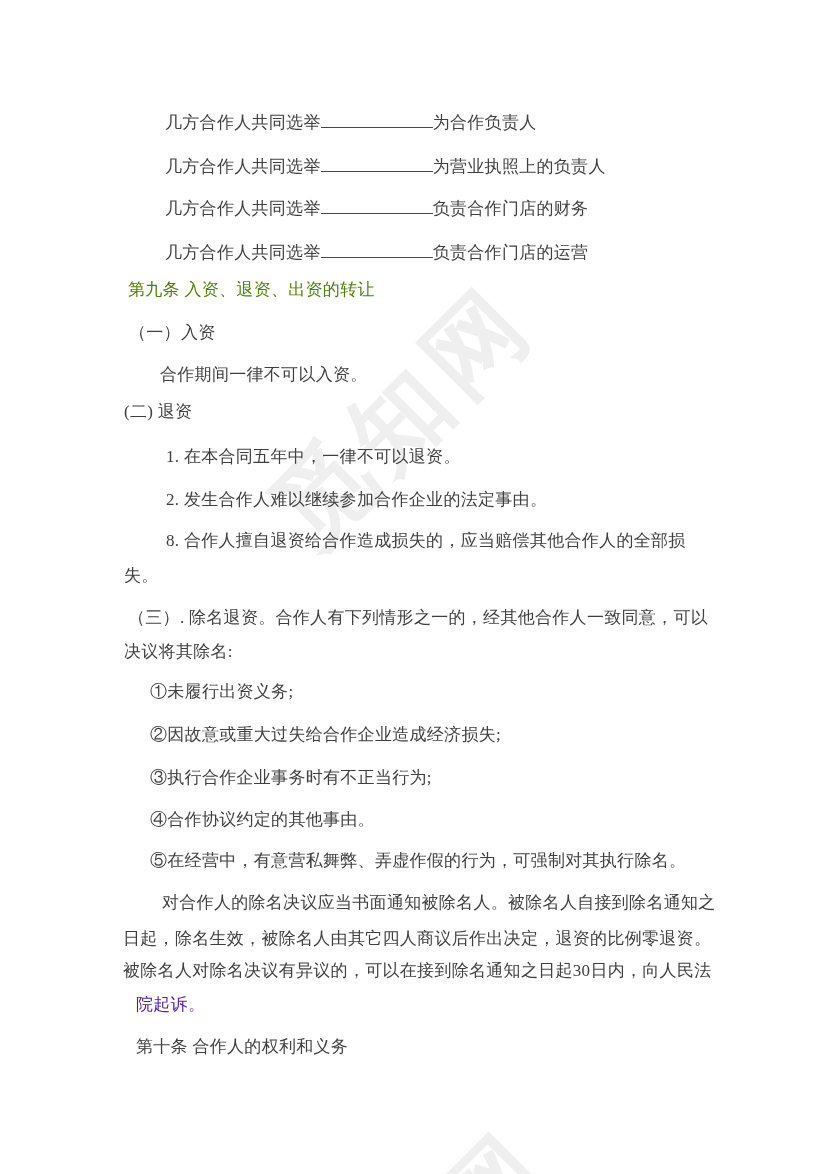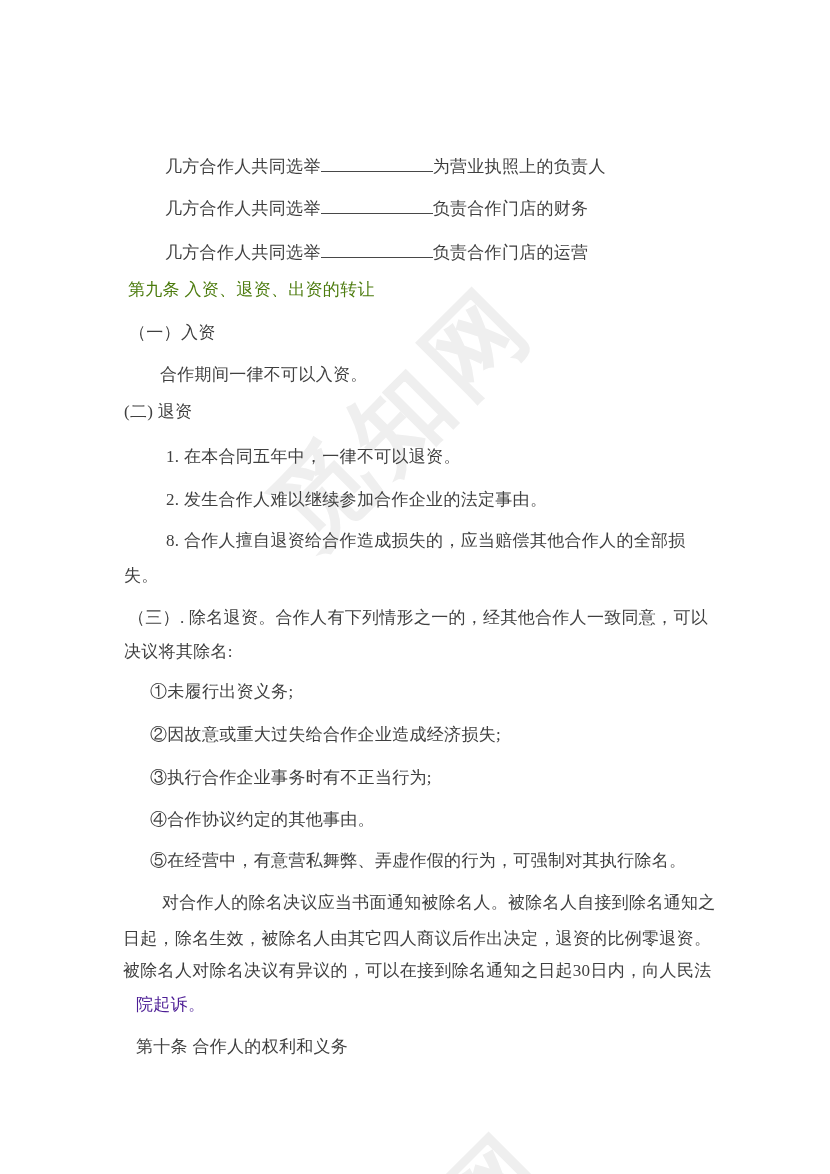--- a/index.html
+++ b/index.html
@@ -45,20 +45,21 @@
     border-bottom: 1px solid #474747;
   }
 </style>
 </head>
 <body>
 
 <div class="page">
   <div class="watermark wm-main" style="color: rgb(239, 239, 239);">觅知网</div>
   <div class="watermark wm-bottom" style="color: rgb(239, 239, 239);">觅知网</div>
 
+<div class="doc-line election-line" style="left: 165px; top: 111px; color: rgb(63, 63, 63);"><span>几方合作人共同选举</span><span class="blank" style="border-bottom-color: rgb(71, 71, 71);"></span><span>为合作负责人</span></div>
     <div class="doc-line election-line" style="left: 165px; top: 155px; color: rgb(63, 63, 63);"><span>几方合作人共同选举</span><span class="blank" style="border-bottom-color: rgb(71, 71, 71);"></span><span>为营业执照上的负责人</span></div>
     <div class="doc-line election-line" style="left: 165px; top: 197px; color: rgb(63, 63, 63);"><span>几方合作人共同选举</span><span class="blank" style="border-bottom-color: rgb(71, 71, 71);"></span><span>负责合作门店的财务</span></div>
     <div class="doc-line election-line" style="left: 165px; top: 241px; color: rgb(63, 63, 63);"><span>几方合作人共同选举</span><span class="blank" style="border-bottom-color: rgb(71, 71, 71);"></span><span>负责合作门店的运营</span></div>
     <div class="doc-line article-heading" style="left: 128px; top: 280px; color: #4d7c0f;">第九条 入资、退资、出资的转让</div>
     <div class="doc-line section-heading" style="left: 129px; top: 323px; color: rgb(63, 63, 63);">（一）入资</div>
     <div class="doc-line body-line" style="left: 160px; top: 365px; color: rgb(63, 63, 63);">合作期间一律不可以入资。</div>
     <div class="doc-line section-heading" style="left: 124px; top: 402px; color: rgb(63, 63, 63);">(二) 退资</div>
     <div class="doc-line numbered-item" style="left: 166px; top: 447px; color: rgb(63, 63, 63);">1. 在本合同五年中，一律不可以退资。</div>
     <div class="doc-line numbered-item" style="left: 166px; top: 490px; color: rgb(63, 63, 63); text-align: right;">2. 发生合作人难以继续参加合作企业的法定事由。</div>
     <div class="doc-line numbered-item" style="left: 166px; top: 531px; color: rgb(63, 63, 63);">8. 合作人擅自退资给合作造成损失的，应当赔偿其他合作人的全部损</div>

